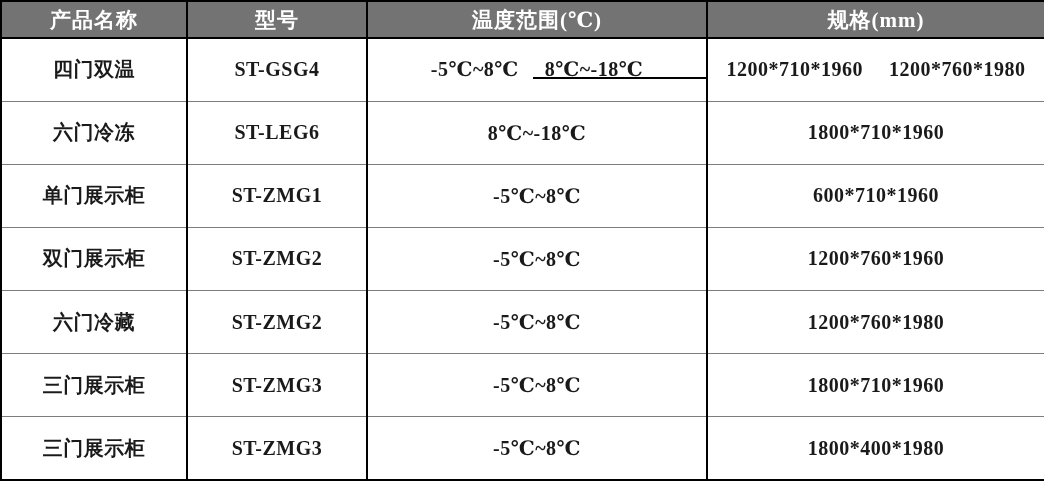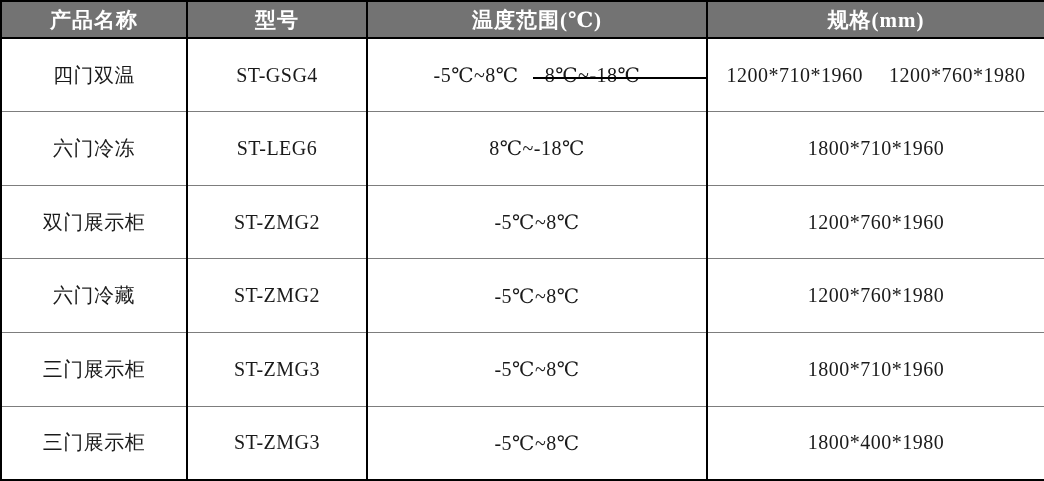--- a/index.html
+++ b/index.html
@@ -41,21 +41,21 @@
     color: #1a1a1a;
     font-size: 20px;
     text-align: center;
     vertical-align: middle;
     border-left: 2px solid #000000;
     border-right: 2px solid #000000;
     border-top: 1px solid #7d7d7d;
     white-space: pre;
     letter-spacing: 0.5px;
   }
-  tbody tr { height: 40px; }
+  tbody tr { height: 40px; font-weight: bold; }
 
   .artifact-line {
     position: absolute;
     left: 533px;
     top: 77px;
     width: 173px;
     height: 2px;
     background: #000000;
   }
 </style>
@@ -85,20 +85,26 @@
         <td>-5℃~8℃　 8℃~-18℃</td>
         <td>1200*710*1960　 1200*760*1980</td>
       </tr>
       <tr>
         <td>六门冷冻</td>
         <td>ST-LEG6</td>
         <td>8℃~-18℃</td>
         <td>1800*710*1960</td>
       </tr>
       <tr>
+        <td>单门展示柜</td>
+        <td>ST-ZMG1</td>
+        <td>-5℃~8℃</td>
+        <td>600*710*1960</td>
+      </tr>
+      <tr>
         <td>双门展示柜</td>
         <td>ST-ZMG2</td>
         <td>-5℃~8℃</td>
         <td>1200*760*1960</td>
       </tr>
       <tr>
         <td>六门冷藏</td>
         <td>ST-ZMG2</td>
         <td>-5℃~8℃</td>
         <td>1200*760*1980</td>

